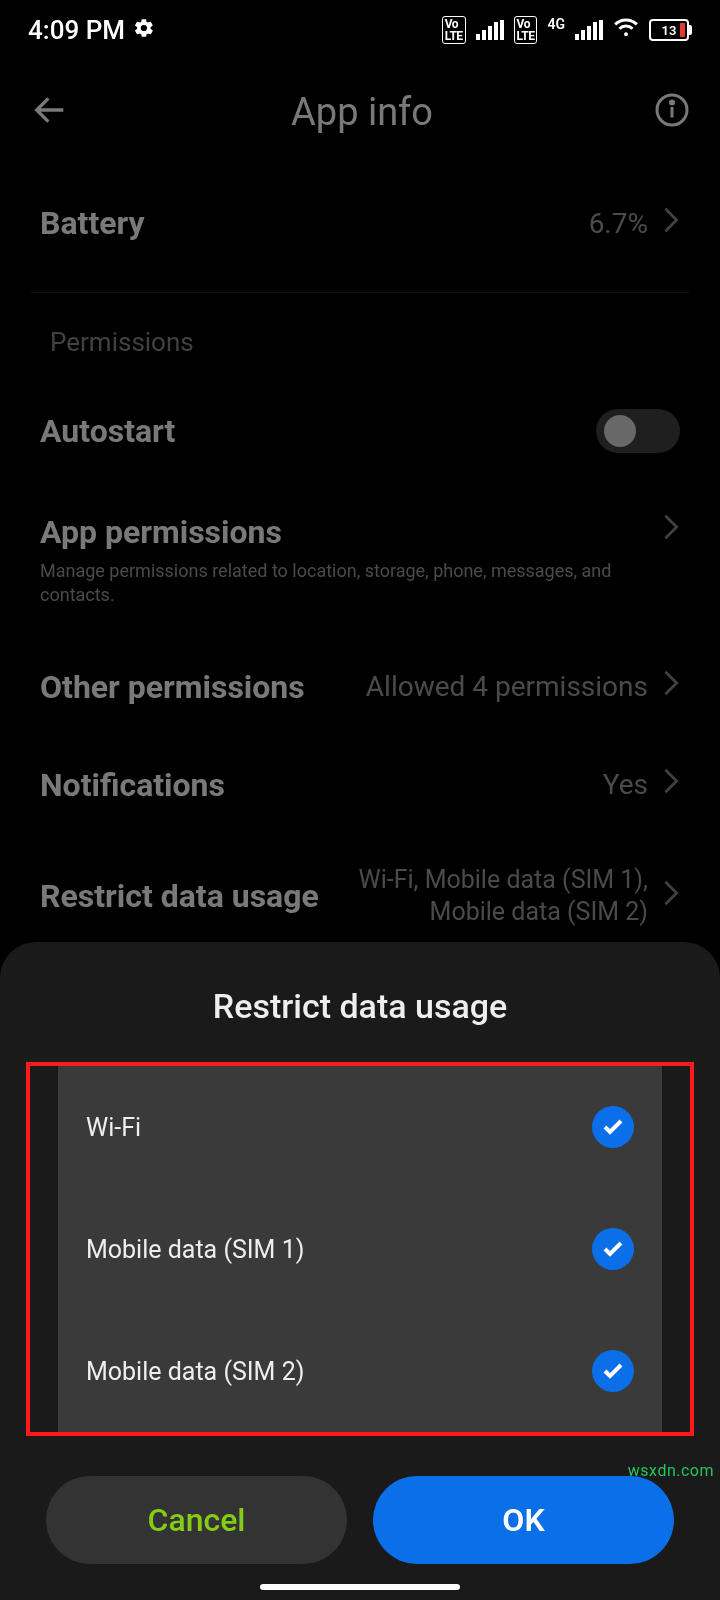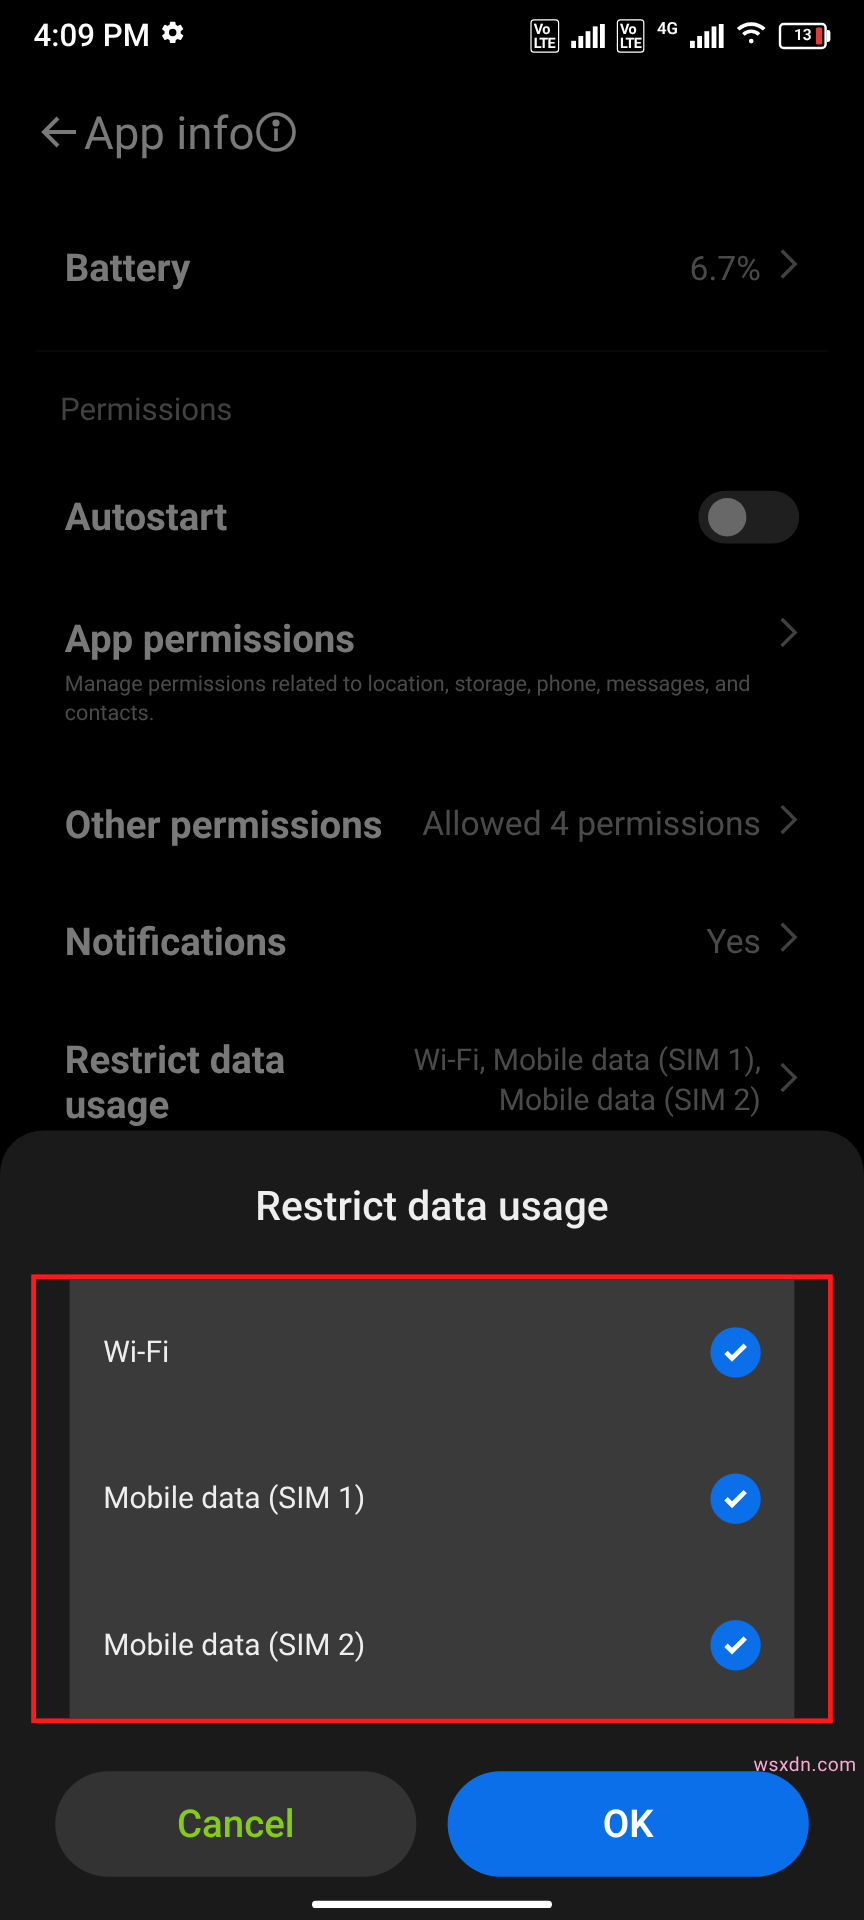--- a/index.html
+++ b/index.html
@@ -20,26 +20,26 @@
   .wifi-ic svg { width:26px; height:26px; }
   .battery { display:flex; align-items:center; }
   .battery-body { width:40px; height:22px; border:2px solid #fff; border-radius:4px; position:relative; display:flex; align-items:center; padding:2px;justify-content:flex-end; }
   .battery-fill { width:16%; height:100%; background:#e53935; border-radius:1px; }
   .battery-text { position:absolute; left:50%; top:50%; transform:translate(-50%,-50%); font-size:13px; font-weight:600; color:#fff; }
   .battery-tip { width:3px; height:10px; background:#fff; border-radius:0 2px 2px 0; }
 
   
   .page { position:relative; opacity:0.55; }
 
-  .titlebar { display:flex; align-items:center; padding: 30px 30px 40px 30px; }
+  .titlebar { display:flex; align-items:center; justify-content:space-between; padding: 30px 30px 40px 30px; }
   .titlebar .title { font-size:38px; font-weight:400; color:#ddd; }
   .icon-btn svg { width:40px; height:40px; stroke:#ddd; }
   .info-icon svg { width:36px; height:36px; }
 
-  .row { padding: 30px 54px; display:flex; align-items:center; justify-content:space-between; }
+  .row { padding: 30px 40px; display:flex; align-items:center; justify-content:space-between; }
   .row .label { font-size:32px; font-weight:700; color:#ddd; }
   .row .value { font-size:28px; color:#888; display:flex; align-items:center; gap:14px; }
   .chev svg { width:18px; height:28px; stroke:#777; }
 
   .divider { height:1px; background:#1a1a1a; margin: 20px 30px; }
 
   .section-header { padding: 14px 50px 22px; font-size:26px; color:#777; }
 
   .row.two-line { align-items:flex-start; flex-direction:row; }
   .two-line .text { flex:1; padding-right:20px; }
@@ -62,21 +62,21 @@
 
   .highlight-box { border:4px solid #ff1a1a; margin:0 26px; }
 
   .btn-row { display:flex; gap:26px; padding:40px 46px 0; }
   .btn { flex:1; height:88px; border-radius:44px; display:flex; align-items:center; justify-content:center; font-size:32px; font-weight:500; }
   .btn.cancel { background:#333; color:#84cc16; }
   .btn.ok { background:#0a6fe8; color:#fff; font-weight:600; }
 
   .home-indicator { position:absolute; bottom:10px; left:50%; transform:translateX(-50%); width:200px; height:6px; background:#fff; border-radius:3px; }
 
-  .watermark { position:absolute; right:6px; bottom:120px; font-size:16px; color:#f9a8d4; transform:rotate(0deg); letter-spacing:0.5px; }
+  .watermark { position:absolute; right:6px; bottom:120px; font-size:16px; color:#22c55e; transform:rotate(0deg); letter-spacing:0.5px; }
 </style>
 </head>
 <body>
 
 <div class="status-bar">
   <div class="status-left">
     <span>4:09 PM</span>
     <span class="gear-icon-sm">
       <svg viewBox="0 0 24 24" fill="#fff">
           <path d="M19.14,12.94a7,7,0,0,0,.05-.94,7,7,0,0,0-.05-.94l2.11-1.65a.5.5,0,0,0,.12-.64l-2-3.46a.5.5,0,0,0-.61-.22l-2.49,1a7,7,0,0,0-1.63-.94L14.4,2.81A.5.5,0,0,0,13.9,2.4H9.9a.5.5,0,0,0-.5.41L9.06,5.15a7,7,0,0,0-1.63.94l-2.49-1a.5.5,0,0,0-.61.22l-2,3.46a.5.5,0,0,0,.12.64L4.56,11.06a7,7,0,0,0-.05.94,7,7,0,0,0,.05.94L2.45,14.59a.5.5,0,0,0-.12.64l2,3.46a.5.5,0,0,0,.61.22l2.49-1a7,7,0,0,0,1.63.94l.34,2.34a.5.5,0,0,0,.5.41h4a.5.5,0,0,0,.5-.41l.34-2.34a7,7,0,0,0,1.63-.94l2.49,1a.5.5,0,0,0,.61-.22l2-3.46a.5.5,0,0,0-.12-.64ZM11.9,15.4A3.4,3.4,0,1,1,15.3,12,3.4,3.4,0,0,1,11.9,15.4Z"></path>

